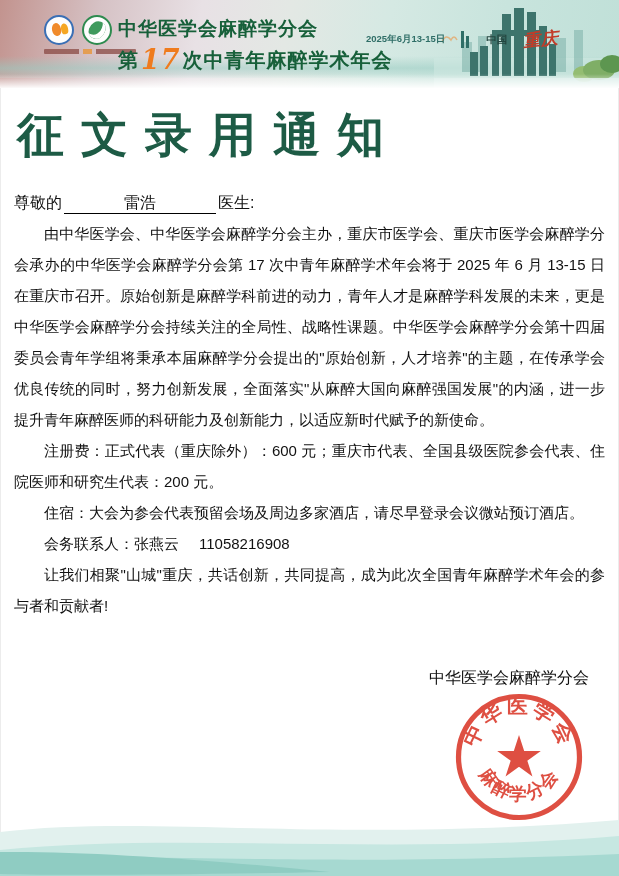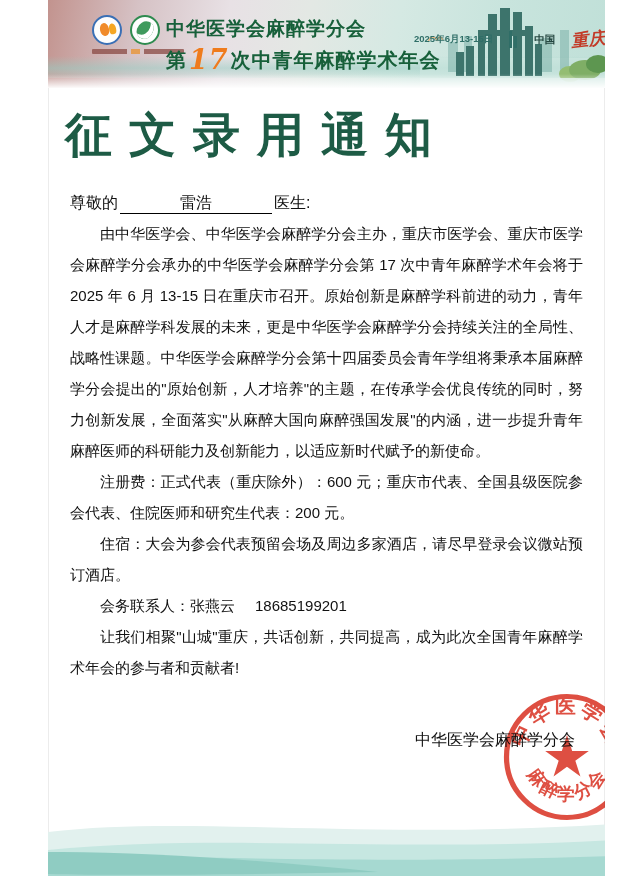--- a/index.html
+++ b/index.html
@@ -1,27 +1,26 @@
 <!DOCTYPE html>
 <html style="--green_title: #1d5b45; --header_green: #17603a; --number_orange: #ef7b1d; --seal_red: #d93425; --badge_teal: #2f6e67; --city_red: #c23b28;"><head>
 <meta charset="utf-8">
 <style>
   * { margin: 0; padding: 0; box-sizing: border-box; }
   html, body { background: #ffffff; }
   body { font-family: "Liberation Sans", sans-serif; }
 
   .page {
     position: relative;
-    width: 557px;
+    width: 619px;
     height: 876px;
     background: #ffffff;
     overflow: hidden;
     box-shadow: inset 0 0 0 1px #ececec;
     color: #111;
-    margin-left: 48px;
   }
 
   
   .banner {
     position: relative;
     height: 88px;
     overflow: hidden;
     background: linear-gradient(100deg,
       #c2938e 0%, #d6c2c5 16%, #e8e1e5 32%,
       #e3e8e4 46%, #d5e9e3 62%, #c8e4dd 80%, #c0e0d8 100%);
@@ -104,21 +103,21 @@
     font-family: "DejaVu Serif", serif;
     font-weight: 900;
     font-size: 47px;
     letter-spacing: 17px;
     color: var(--green_title, #1d5b45);
     text-indent: 17px; 
   }
 
   
   .letter {
-    padding: 0 22px;
+    padding: 0 14px;
     font-size: 15px;
     line-height: 31px;
     text-align: justify;
   }
   .salutation { margin-top: 20px; font-size: 16px; }
   .name-underline {
     display: inline-block; min-width: 152px; text-align: center;
     border-bottom: 1.5px solid #000; line-height: 20px; margin: 0 2px;
   }
   .indent { text-indent: 2em; }
@@ -226,21 +225,21 @@
 
 
     <p class="para">由中华医学会、中华医学会麻醉学分会主办，重庆市医学会、重庆市医学会麻醉学分会承办的中华医学会麻醉学分会第 17 次中青年麻醉学术年会将于 2025 年 6 月 13-15 日在重庆市召开。原始创新是麻醉学科前进的动力，青年人才是麻醉学科发展的未来，更是中华医学会麻醉学分会持续关注的全局性、战略性课题。中华医学会麻醉学分会第十四届委员会青年学组将秉承本届麻醉学分会提出的"原始创新，人才培养"的主题，在传承学会优良传统的同时，努力创新发展，全面落实"从麻醉大国向麻醉强国发展"的内涵，进一步提升青年麻醉医师的科研能力及创新能力，以适应新时代赋予的新使命。</p>
 
 
 
     <p class="para">注册费：正式代表（重庆除外）：600 元；重庆市代表、全国县级医院参会代表、住院医师和研究生代表：200 元。</p>
 
     <p class="para">住宿：大会为参会代表预留会场及周边多家酒店，请尽早登录会议微站预订酒店。</p>
 
-    <p class="para"><span>会务联系人：张燕云</span><span class="phone">18685199201</span></p>
+    <p class="para"><span>会务联系人：张燕云</span><span class="phone">11058216908</span></p>
 
     <p class="para">让我们相聚"山城"重庆，共话创新，共同提高，成为此次全国青年麻醉学术年会的参与者和贡献者!</p>
   </main>
 
   <div class="signature">
     <div>中华医学会麻醉学分会</div>
 
   </div>
 
   <svg class="seal" viewBox="0 0 140 140">

